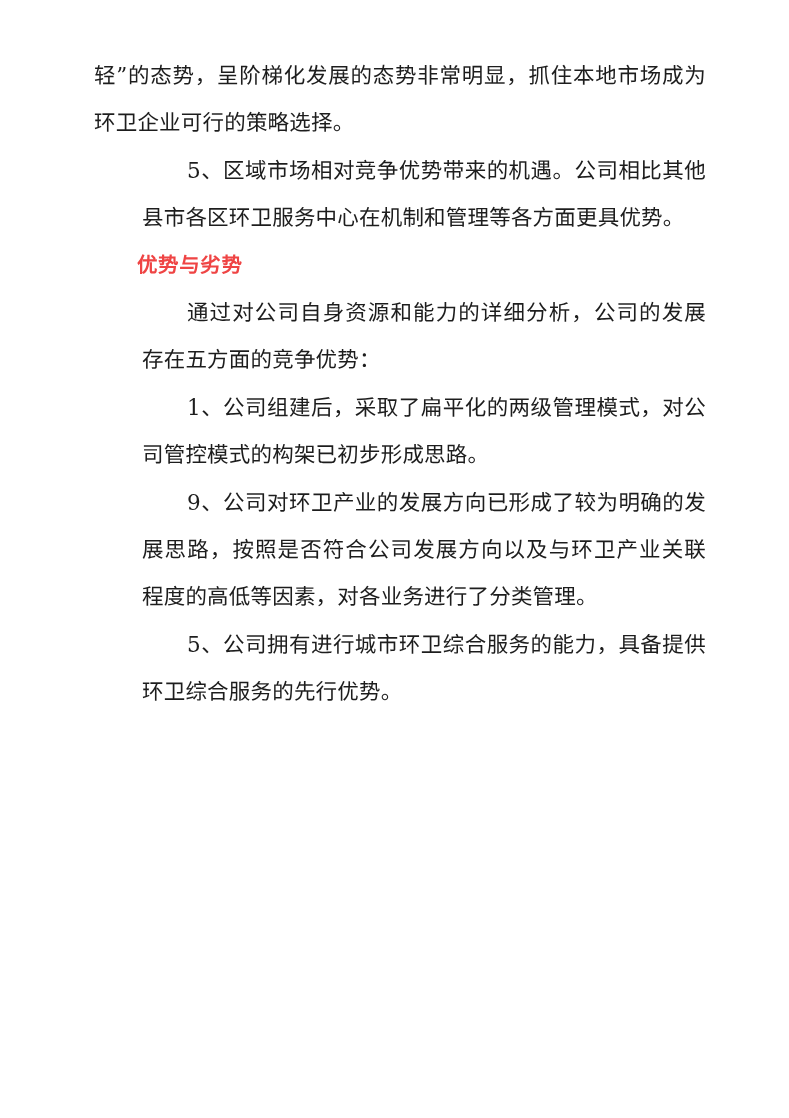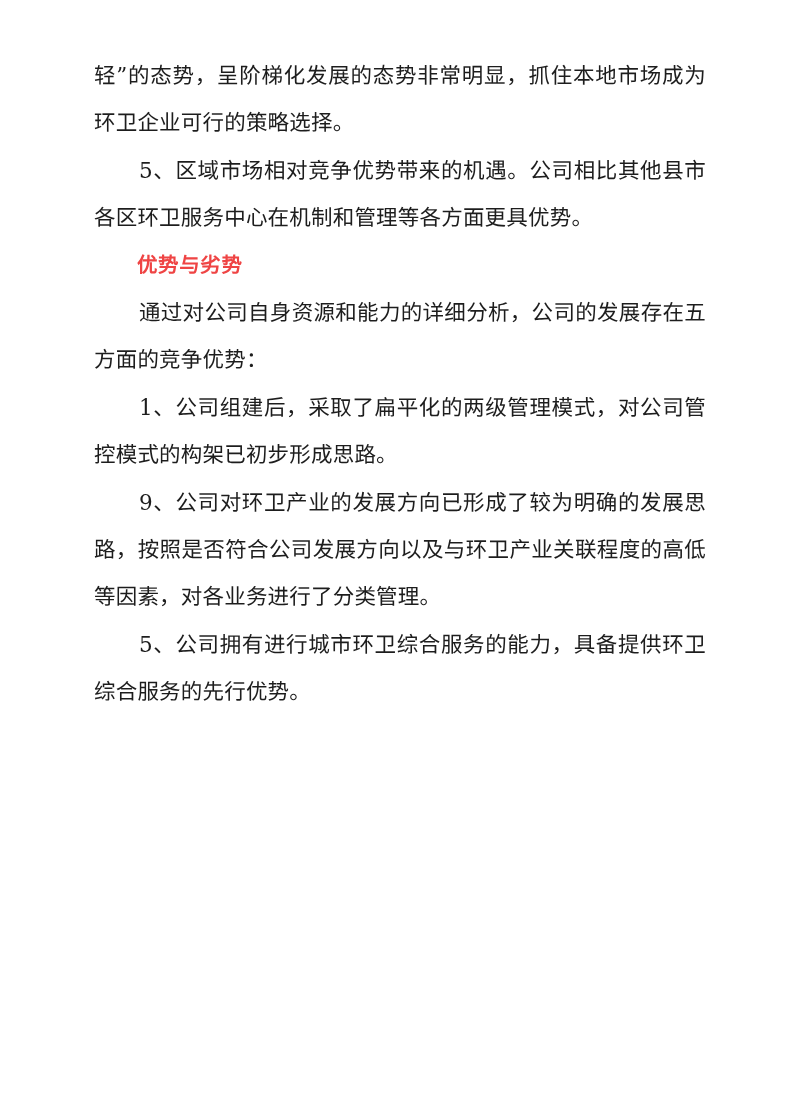--- a/index.html
+++ b/index.html
@@ -41,20 +41,21 @@
   }
 
   
   .para.flush {
     text-indent: 0;
   }
 
   
   .para.indent {
     text-indent: 45px;
+    margin-left: 48px;
   }
 
   
   .para.heading {
     font-weight: bold;
     text-indent: 43px;
     font-family: "DejaVu Sans", "Liberation Sans", sans-serif;
     font-size: 20.5px;
     letter-spacing: 0.6px;
     color: #ef4444;

